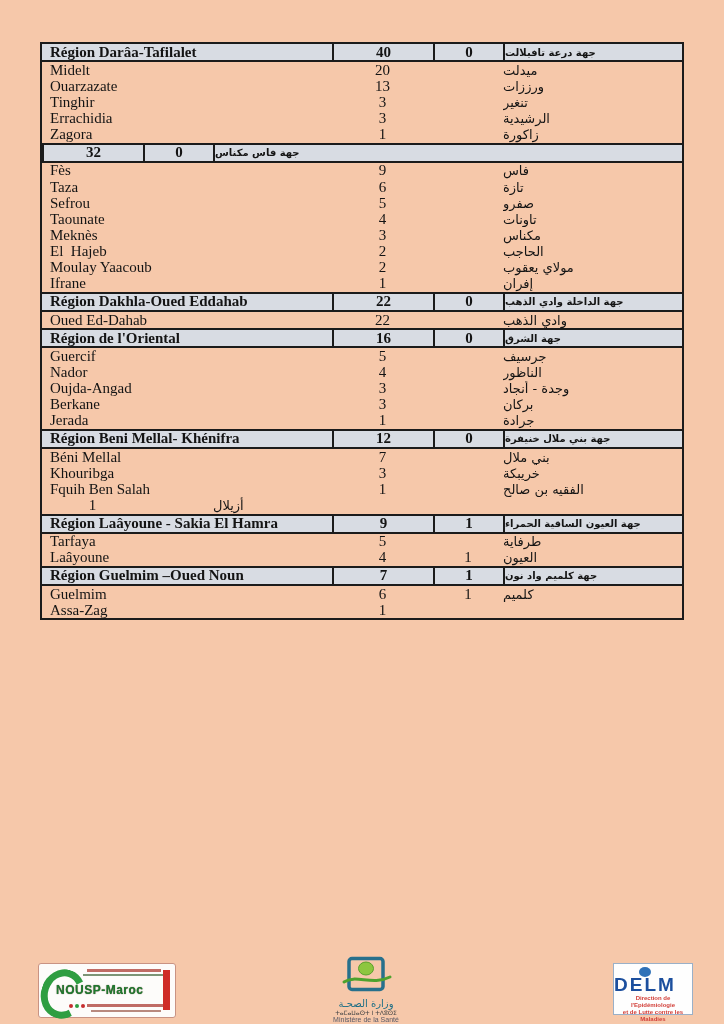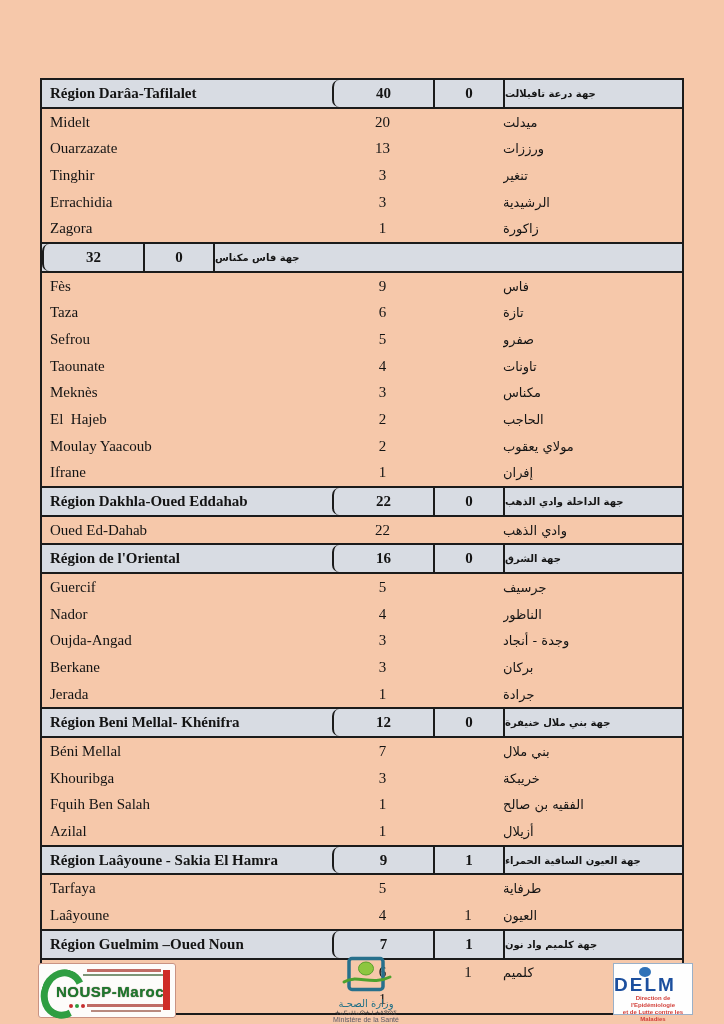--- a/index.html
+++ b/index.html
@@ -9,26 +9,25 @@
     background: #f6c8aa;
     font-family: "Liberation Serif", serif;
     color: #141414;
     overflow: hidden;
   }
 
   
   .report-table {
     position: absolute;
     left: 40px; top: 42px;
-    width: 644px; height: 937px;
+    width: 644px; height: 578px;
     box-sizing: border-box;
     border: 2px solid #1b1b1b;
     display: flex;
     flex-direction: column;
-    margin-top: 36px;
   }
   .row {
     flex: 1 1 0;
     min-height: 0;
     display: flex;
     align-items: stretch;
     font-size: 15px;
   }
   .region-row {
     background: #d8dce3;
@@ -39,21 +38,21 @@
   }
   .region-row:first-child { border-top: 0; }
   .cell {
     display: flex;
     align-items: center;
     box-sizing: border-box;
     min-width: 0;
     overflow: hidden;
   }
   .c1 { width: 290px; padding-left: 8px; white-space: pre; }
-  .c2 { width: 101px; justify-content: center; border-radius: 7px; }
+  .c2 { width: 101px; justify-content: center; }
   .c3 { width: 70px;  justify-content: center; }
   .c4 {
     flex: 1;
     justify-content: flex-end;
     padding-right: 7px;
     direction: rtl;
     font-family: "DejaVu Sans", sans-serif;
     font-size: 13px;
   }
   .region-row .c2, .region-row .c3, .region-row .c4 { border-left: 2px solid #1b1b1b; }
@@ -72,21 +71,21 @@
     position: absolute; left: 2px; top: 5px;
     width: 30px; height: 36px;
     border: 7px solid #2f9e41;
     border-right-color: transparent;
     border-radius: 50%;
     transform: rotate(18deg);
   }
   .nousp-label {
     position: absolute; left: 17px; top: 19px;
     font-family: "Liberation Sans", sans-serif;
-    font-weight: 700; font-size: 15px;
+    font-weight: 700; font-size: 12px;
     color: #1d7a2e;
     text-shadow: 0 0 1px #5c3c2e;
     letter-spacing: 0.5px;
   }
   .nousp-line-top1 { position: absolute; top: 5px;  left: 48px; width: 74px; height: 3px; background: #b5524a; opacity: .85; }
   .nousp-line-top2 { position: absolute; top: 10px; left: 44px; width: 82px; height: 2px; background: #5d7a55; opacity: .8; }
   .nousp-line-bot1 { position: absolute; bottom: 10px; left: 48px; width: 78px; height: 3px; background: #b5524a; opacity: .85; }
   .nousp-line-bot2 { position: absolute; bottom: 5px;  left: 52px; width: 70px; height: 2px; background: #9a5a4a; opacity: .7; }
   .nousp-dots { position: absolute; bottom: 9px; left: 30px; display: flex; gap: 2px; }
   .nousp-dots span { width: 4px; height: 4px; border-radius: 50%; display: block; }
@@ -301,21 +300,20 @@
       <div class="cell c3"></div>
       <div class="cell c4">خريبكة</div>
     </div>
     <div class="row city-row">
       <div class="cell c1">Fquih Ben Salah</div>
       <div class="cell c2">1</div>
       <div class="cell c3"></div>
       <div class="cell c4">الفقيه بن صالح</div>
     </div>
     <div class="row city-row">
-      <div class="cell c1">Azilal</div>
       <div class="cell c2">1</div>
       <div class="cell c3"></div>
       <div class="cell c4">أزيلال</div>
     </div>
     <div class="row region-row">
       <div class="cell c1">Région Laâyoune - Sakia El Hamra</div>
       <div class="cell c2">9</div>
       <div class="cell c3">1</div>
       <div class="cell c4">جهة العيون الساقية الحمراء</div>
     </div>

